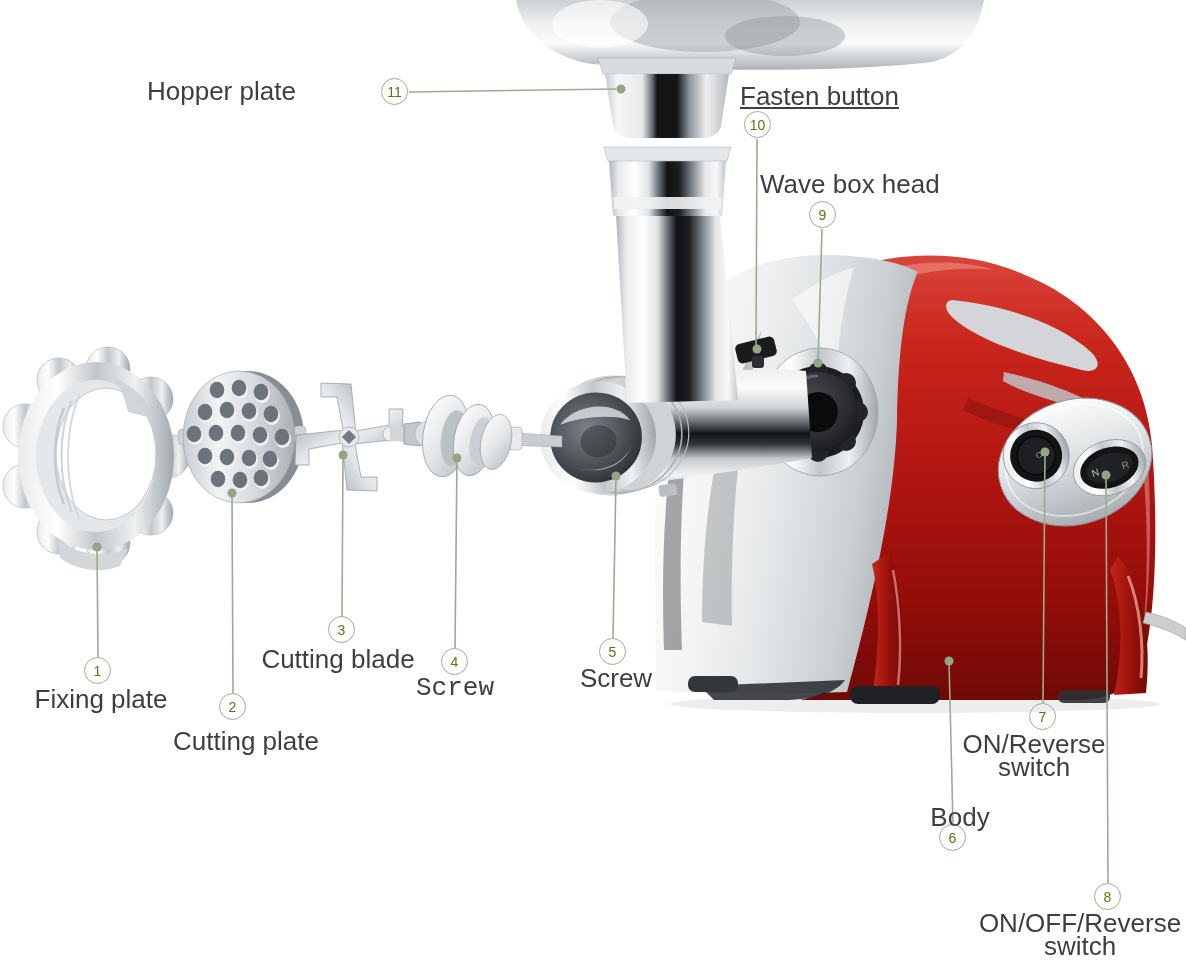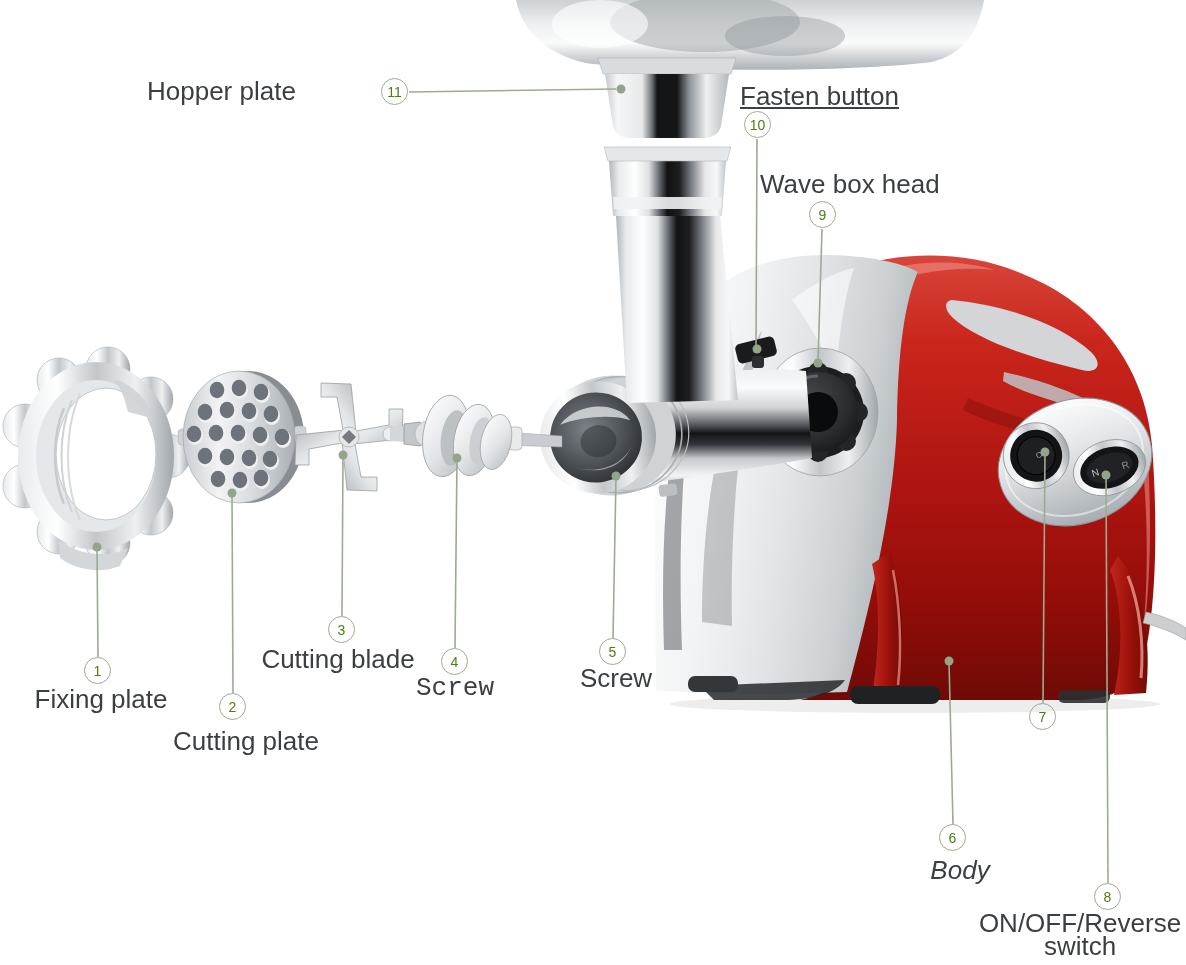--- a/index.html
+++ b/index.html
@@ -17,21 +17,21 @@
   .wrap{white-space:normal;}
   .l-hopper{left:147px;top:80px;width:220px;}
   .l-fasten{left:740px;top:85px;text-decoration:underline;}
   .l-wavebox{left:760px;top:173px;}
   .l-fixing{left:101px;top:688px;}
   .l-cutplate{left:246px;top:730px;text-align:center;}
   .l-cutblade{left:338px;top:648px;}
   .l-screw{left:455px;top:677px;font-family:Liberation Mono, monospace;}
   .l-head{left:616px;top:667px;}
   .l-onrev{left:1034px;top:733px;width:175px;}
-  .l-body{left:960px;top:859px;font-style:italic;}
+  .l-body{left:960px;top:806px;}
   .l-onoffrev{left:1080px;top:912px;width:245px;}
   .badge{
     position:absolute;z-index:6;width:27px;height:27px;border:1.5px solid #9cab90;
     border-radius:50%;color:#4d7c0f;font-size:14px;display:flex;align-items:center;
     justify-content:center;box-sizing:border-box;background:transparent;
   }
   .b1{left:84px;top:657px;}  .b2{left:219px;top:693px;} .b3{left:328px;top:616px;}
   .b4{left:441px;top:648px;} .b5{left:599px;top:638px;} .b6{left:939px;top:824px;}
   .b7{left:1029px;top:703px;}.b8{left:1094px;top:883px;}.b9{left:809px;top:201px;}
   .b10{left:744px;top:111px;}.b11{left:381px;top:78px;}
@@ -421,18 +421,19 @@
   <div class="badge b9">9</div>
   <div class="badge b10">10</div>
   <div class="badge b11">11</div>
 
   <div class="lbl l-fixing center">Fixing plate</div>
   <div class="lbl l-cutplate center">Cutting plate</div>
   <div class="lbl l-cutblade center">Cutting blade</div>
   <div class="lbl l-screw center">Screw</div>
   <div class="lbl l-head center">Screw</div>
   <div class="lbl l-body center">Body</div>
+  <div class="lbl l-onrev center wrap">ON/Reverse switch</div>
   <div class="lbl l-onoffrev center wrap">ON/OFF/Reverse switch</div>
   <div class="lbl l-wavebox">Wave box head</div>
   <div class="lbl l-fasten">Fasten button</div>
   <div class="lbl l-hopper">Hopper plate</div>
 
 </div>
 
 </body></html>

